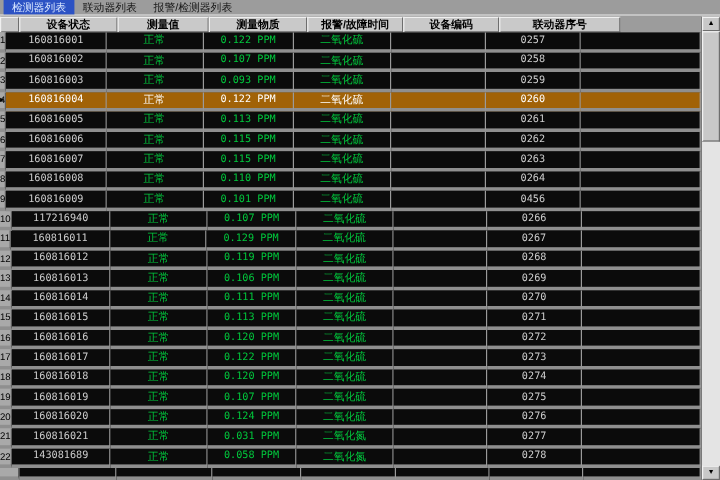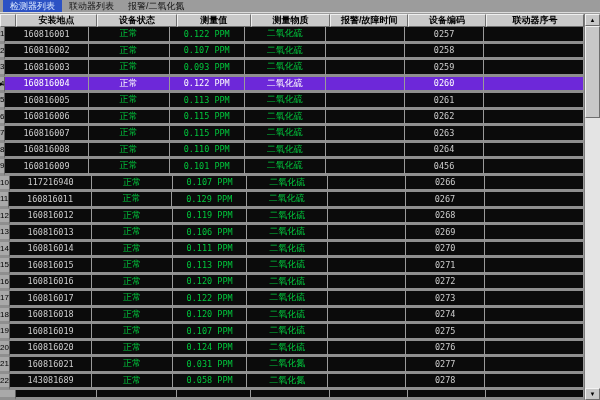--- a/index.html
+++ b/index.html
@@ -39,21 +39,21 @@
   }
   .mono { font-family: "DejaVu Sans Mono", monospace; font-size: 8.5px; }
   .green { color: #00c83c; }
   .rownum {
     background: #a9a9a9; color: #000; font-size: 8px;
     border-right: 1px solid #5e5e5e; border-bottom: 3px solid #8f8f8f;
     display: flex; align-items: center; justify-content: center; position: relative;
   }
   .marker { display: none; position: absolute; right: 1px; top: 3px; font-size: 7px; color: #000; line-height: 8px; }
   .row.selected .marker { display: block; }
-  .row.selected .cell { background: #6d28d9; color: #fff; }
+  .row.selected .cell { background: #a16207; color: #fff; }
   .row.selected .green { color: #fff; }
   
   .c0 { width: 16px; } .c1 { width: 84px; } .c2 { width: 82px; } .c3 { width: 76px; }
   .c4 { width: 82px; } .c5 { width: 80px; } .c6 { width: 80px; } .c7 { width: 101px; }
   
   .scrollbar { width: 16px; display: flex; flex-direction: column; background: #e4e4e4; border-left: 1px solid #7a7a7a; }
   .sb-btn {
     height: 12px; flex: none; background: #c8c8c8; color: #000; font-size: 6px;
     border-top: 1px solid #f2f2f2; border-left: 1px solid #f2f2f2;
     border-right: 1px solid #6e6e6e; border-bottom: 1px solid #6e6e6e;
@@ -67,29 +67,28 @@
   }
 </style>
 </head>
 <body>
 
 <div class="screen">
 
   <div class="tabbar">
     <div class="tab active">检测器列表</div>
     <div class="tab">联动器列表</div>
-    <div class="tab">报警/二氧化氮</div>
+    <div class="tab">报警/检测器列表</div>
   </div>
 
   <div class="grid">
     <div class="gridmain">
 
       <div class="headerrow">
         <div class="hcell c0"></div>
-        <div class="hcell c1">安装地点</div>
         <div class="hcell c2">设备状态</div>
         <div class="hcell c3">测量值</div>
         <div class="hcell c4">测量物质</div>
         <div class="hcell c5">报警/故障时间</div>
         <div class="hcell c6">设备编码</div>
         <div class="hcell c7">联动器序号</div>
       </div>
 
       <div id="table-body">
           <div class="row">

